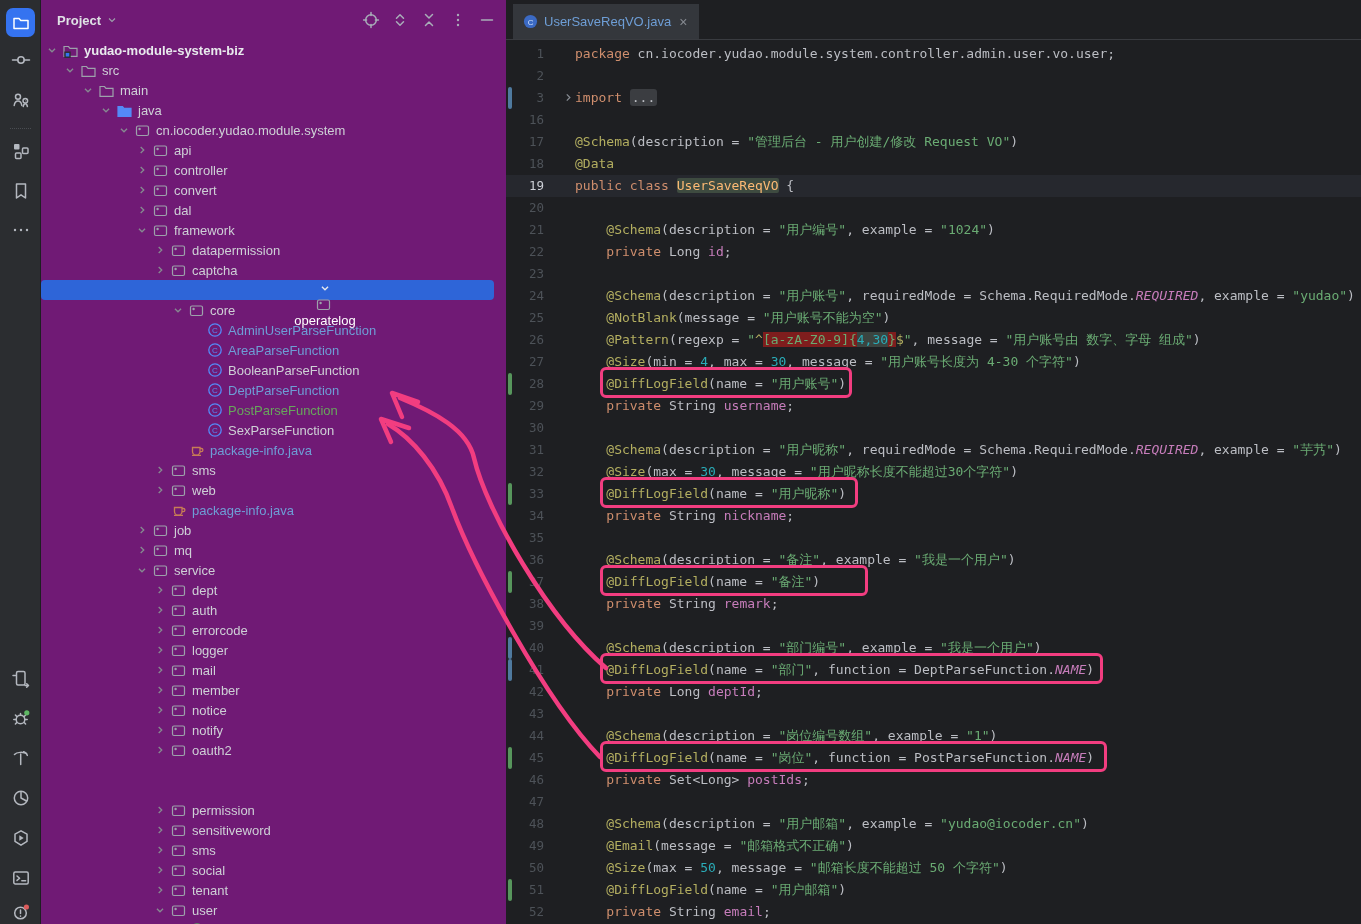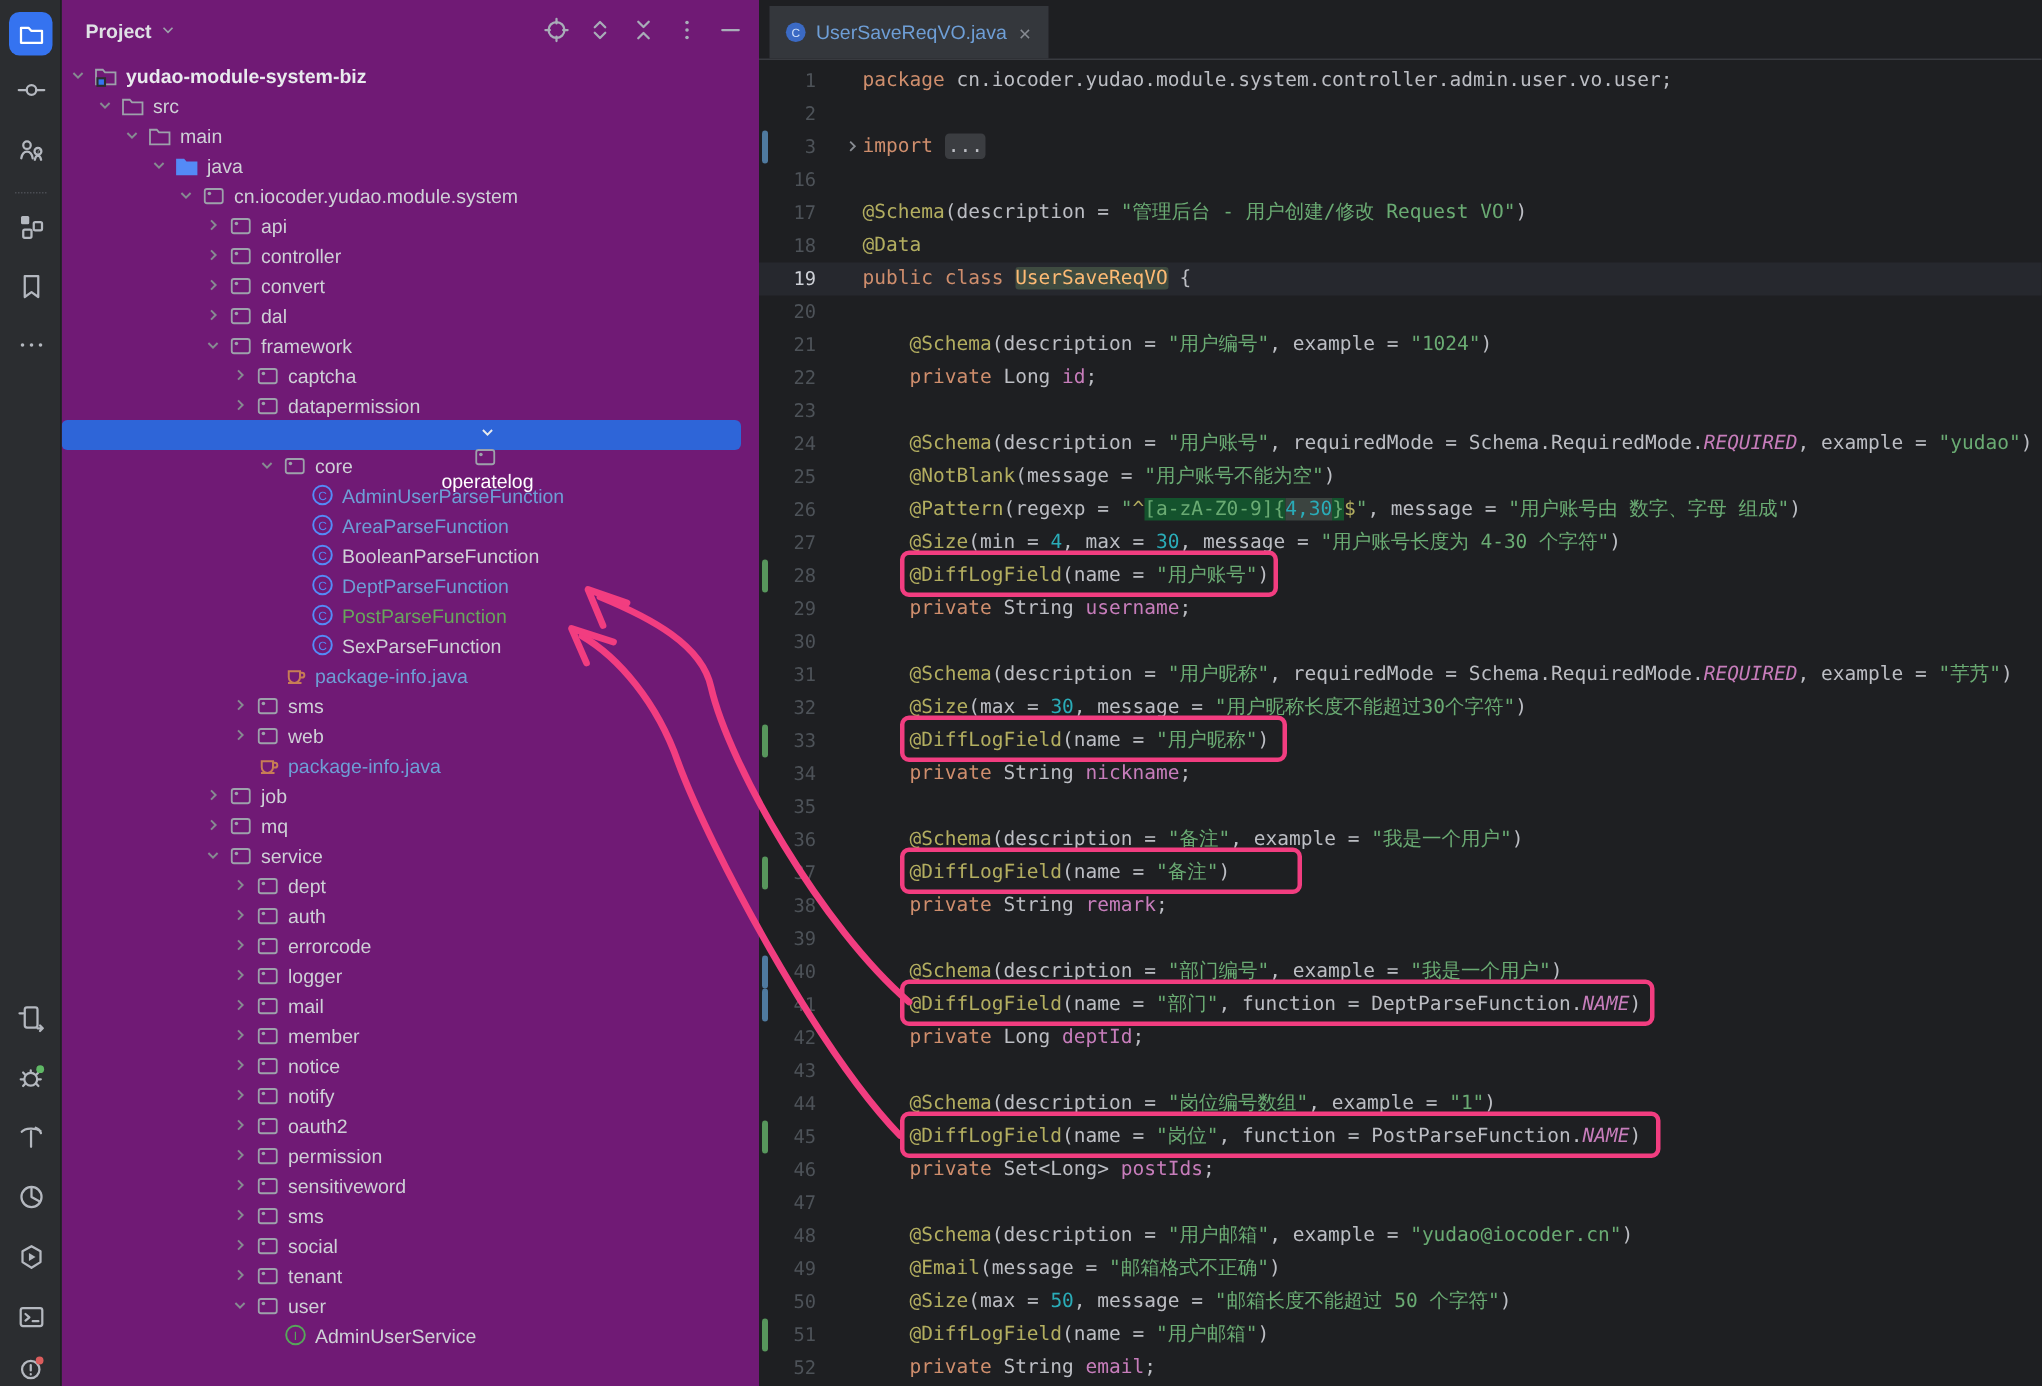--- a/index.html
+++ b/index.html
@@ -53,21 +53,21 @@
   .lnum { position:absolute; left:0; top:0; width:38px; text-align:right;
     color:#4D5258; font-size:12.5px; }
   .cl.current .lnum { color:#CDD0D6; }
   .foldarrow { position:absolute; left:57px; top:0; color:#868A91; }
   
   .tk-k { color:#CF8E6D; } .tk-p { color:#BCBEC4; } .tk-a { color:#B3AE60; }
   .tk-s { color:#6AAB73; } .tk-n { color:#2AACB8; }
   .tk-c { color:#C77DBB; font-style:italic; } .tk-f { color:#C77DBB; }
   .tk-w { color:#fdba74; background:#3E4B40; border-radius:2px; }
   .tk-d { color:#BCBEC4; background:#3B3D41; border-radius:3px; padding:1px 2px; }
-  .tk-x1 { color:#B3AE60; } .tk-x2 { color:#6AAB73; background:#14532d; }
+  .tk-x1 { color:#B3AE60; } .tk-x2 { color:#6AAB73; background:#7f1d1d; }
   .tk-x3 { color:#2AACB8; background:#3B4440; }
   .pink-box { position:absolute; border:3px solid #F23D80; border-radius:6px;
     pointer-events:none; z-index:5; }
   
   .overlay { position:absolute; left:0; top:0; width:1361px; height:924px;
     pointer-events:none; z-index:9; }
 </style>
 </head>
 <body>
 
@@ -343,35 +343,35 @@
           <svg width="14" height="14" viewBox="0 0 16 16">
             <path d="M6.5 4.5L10 8l-3.5 3.5" fill="none" stroke="currentColor" stroke-width="1.5"></path>
           </svg>
         </span>
         <span class="tree-ico">
           <svg width="17" height="17" viewBox="0 0 17 17">
             <rect x="2.5" y="4" width="12" height="9.5" rx="1.5" fill="none" stroke="#9DA2AB" stroke-width="1.2"></rect>
             <circle cx="5.6" cy="7" r="1.2" fill="#9DA2AB"></circle>
           </svg>
         </span>
+        <span>datapermission</span>
+      </div>
+      <div class="tree-row" style="padding-left: 111px;">
+        <span class="tree-chev">
+          <svg width="14" height="14" viewBox="0 0 16 16">
+            <path d="M6.5 4.5L10 8l-3.5 3.5" fill="none" stroke="currentColor" stroke-width="1.5"></path>
+          </svg>
+        </span>
+        <span class="tree-ico">
+          <svg width="17" height="17" viewBox="0 0 17 17">
+            <rect x="2.5" y="4" width="12" height="9.5" rx="1.5" fill="none" stroke="#9DA2AB" stroke-width="1.2"></rect>
+            <circle cx="5.6" cy="7" r="1.2" fill="#9DA2AB"></circle>
+          </svg>
+        </span>
         <span>captcha</span>
-      </div>
-      <div class="tree-row" style="padding-left: 111px;">
-        <span class="tree-chev">
-          <svg width="14" height="14" viewBox="0 0 16 16">
-            <path d="M6.5 4.5L10 8l-3.5 3.5" fill="none" stroke="currentColor" stroke-width="1.5"></path>
-          </svg>
-        </span>
-        <span class="tree-ico">
-          <svg width="17" height="17" viewBox="0 0 17 17">
-            <rect x="2.5" y="4" width="12" height="9.5" rx="1.5" fill="none" stroke="#9DA2AB" stroke-width="1.2"></rect>
-            <circle cx="5.6" cy="7" r="1.2" fill="#9DA2AB"></circle>
-          </svg>
-        </span>
-        <span>datapermission</span>
       </div>
       <div class="tree-row selected" style="padding-left: 115px; flex-direction: column;">
         <span class="tree-chev">
           <svg width="14" height="14" viewBox="0 0 16 16">
             <path d="M4.5 6.5l3.5 3.5 3.5-3.5" fill="none" stroke="currentColor" stroke-width="1.5"></path>
           </svg>
         </span>
         <span class="tree-ico">
           <svg width="17" height="17" viewBox="0 0 17 17">
             <rect x="2.5" y="4" width="12" height="9.5" rx="1.5" fill="none" stroke="#9DA2AB" stroke-width="1.2"></rect>
@@ -663,21 +663,21 @@
           </svg>
         </span>
         <span class="tree-ico">
           <svg width="17" height="17" viewBox="0 0 17 17">
             <rect x="2.5" y="4" width="12" height="9.5" rx="1.5" fill="none" stroke="#9DA2AB" stroke-width="1.2"></rect>
             <circle cx="5.6" cy="7" r="1.2" fill="#9DA2AB"></circle>
           </svg>
         </span>
         <span>oauth2</span>
       </div>
-      <div class="tree-row" style="padding-left: 111px;">
+      <div class="tree-row" style="padding-left: 111px; margin-top: 40px;">
         <span class="tree-chev">
           <svg width="14" height="14" viewBox="0 0 16 16">
             <path d="M6.5 4.5L10 8l-3.5 3.5" fill="none" stroke="currentColor" stroke-width="1.5"></path>
           </svg>
         </span>
         <span class="tree-ico">
           <svg width="17" height="17" viewBox="0 0 17 17">
             <rect x="2.5" y="4" width="12" height="9.5" rx="1.5" fill="none" stroke="#9DA2AB" stroke-width="1.2"></rect>
             <circle cx="5.6" cy="7" r="1.2" fill="#9DA2AB"></circle>
           </svg>

